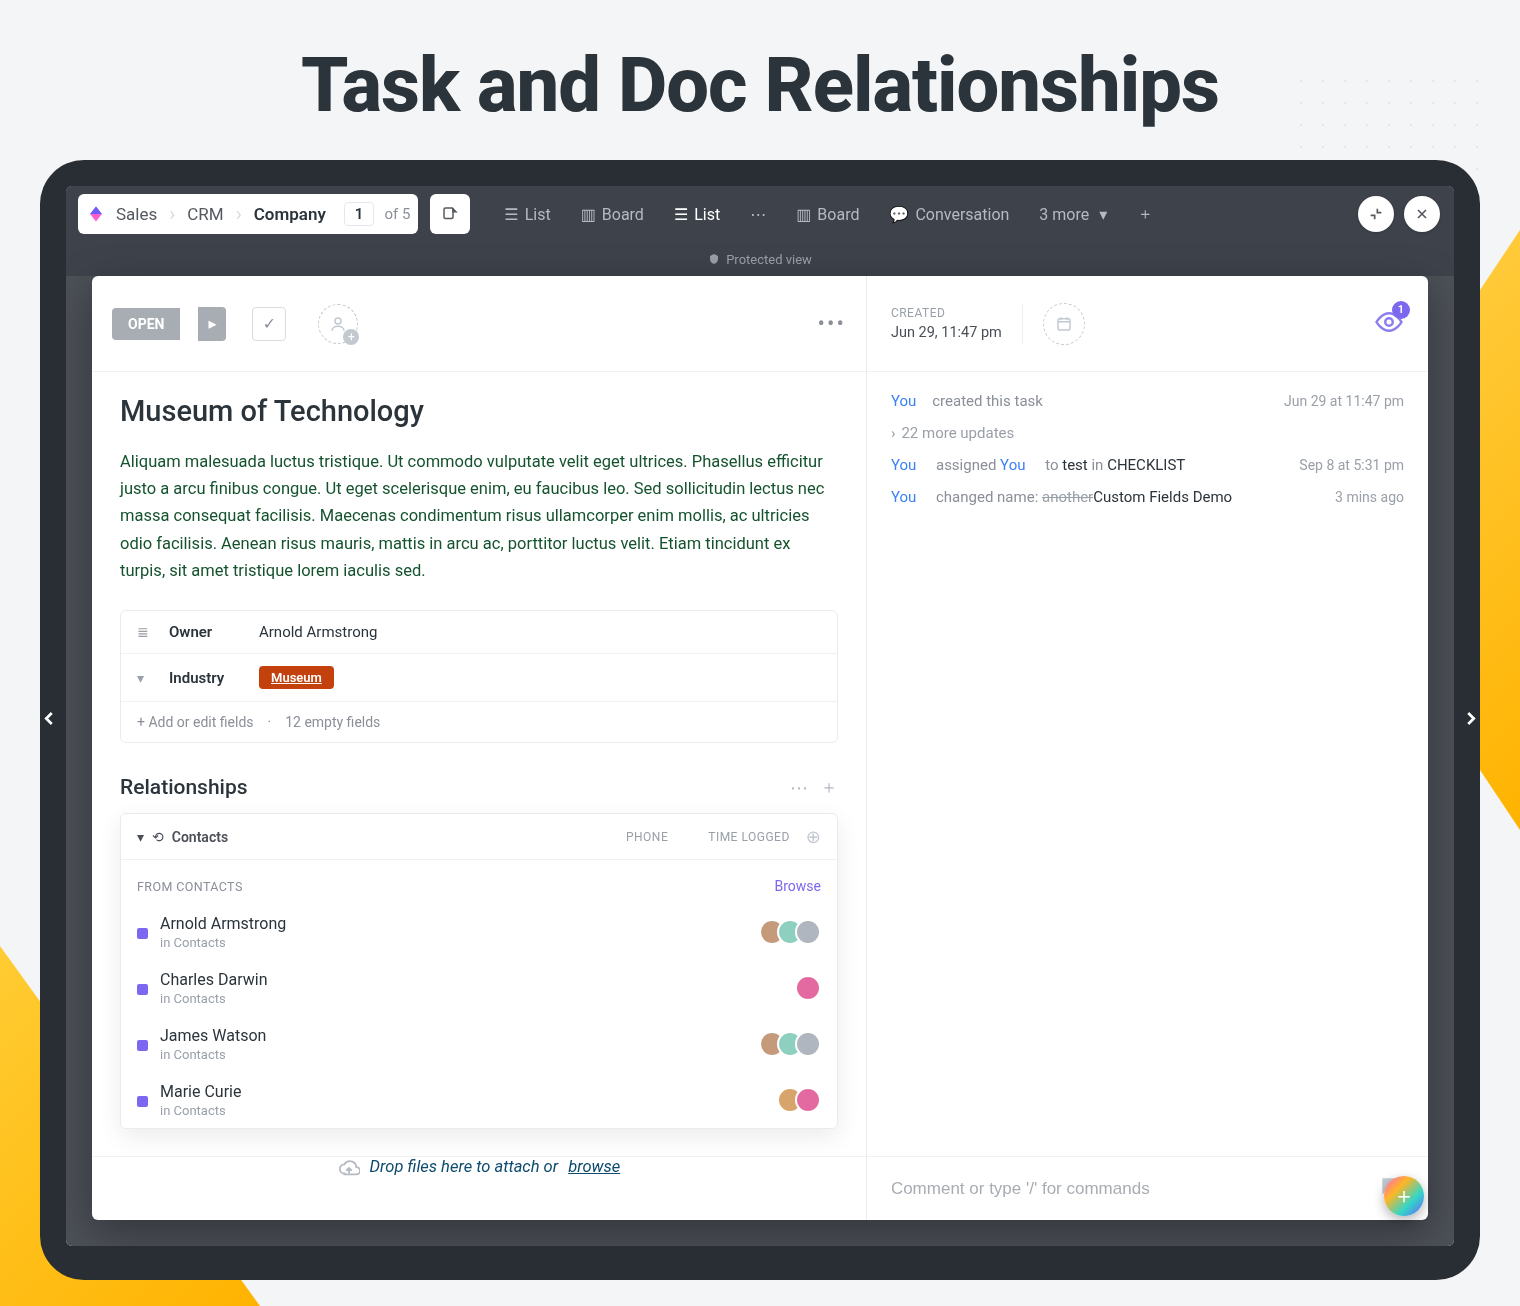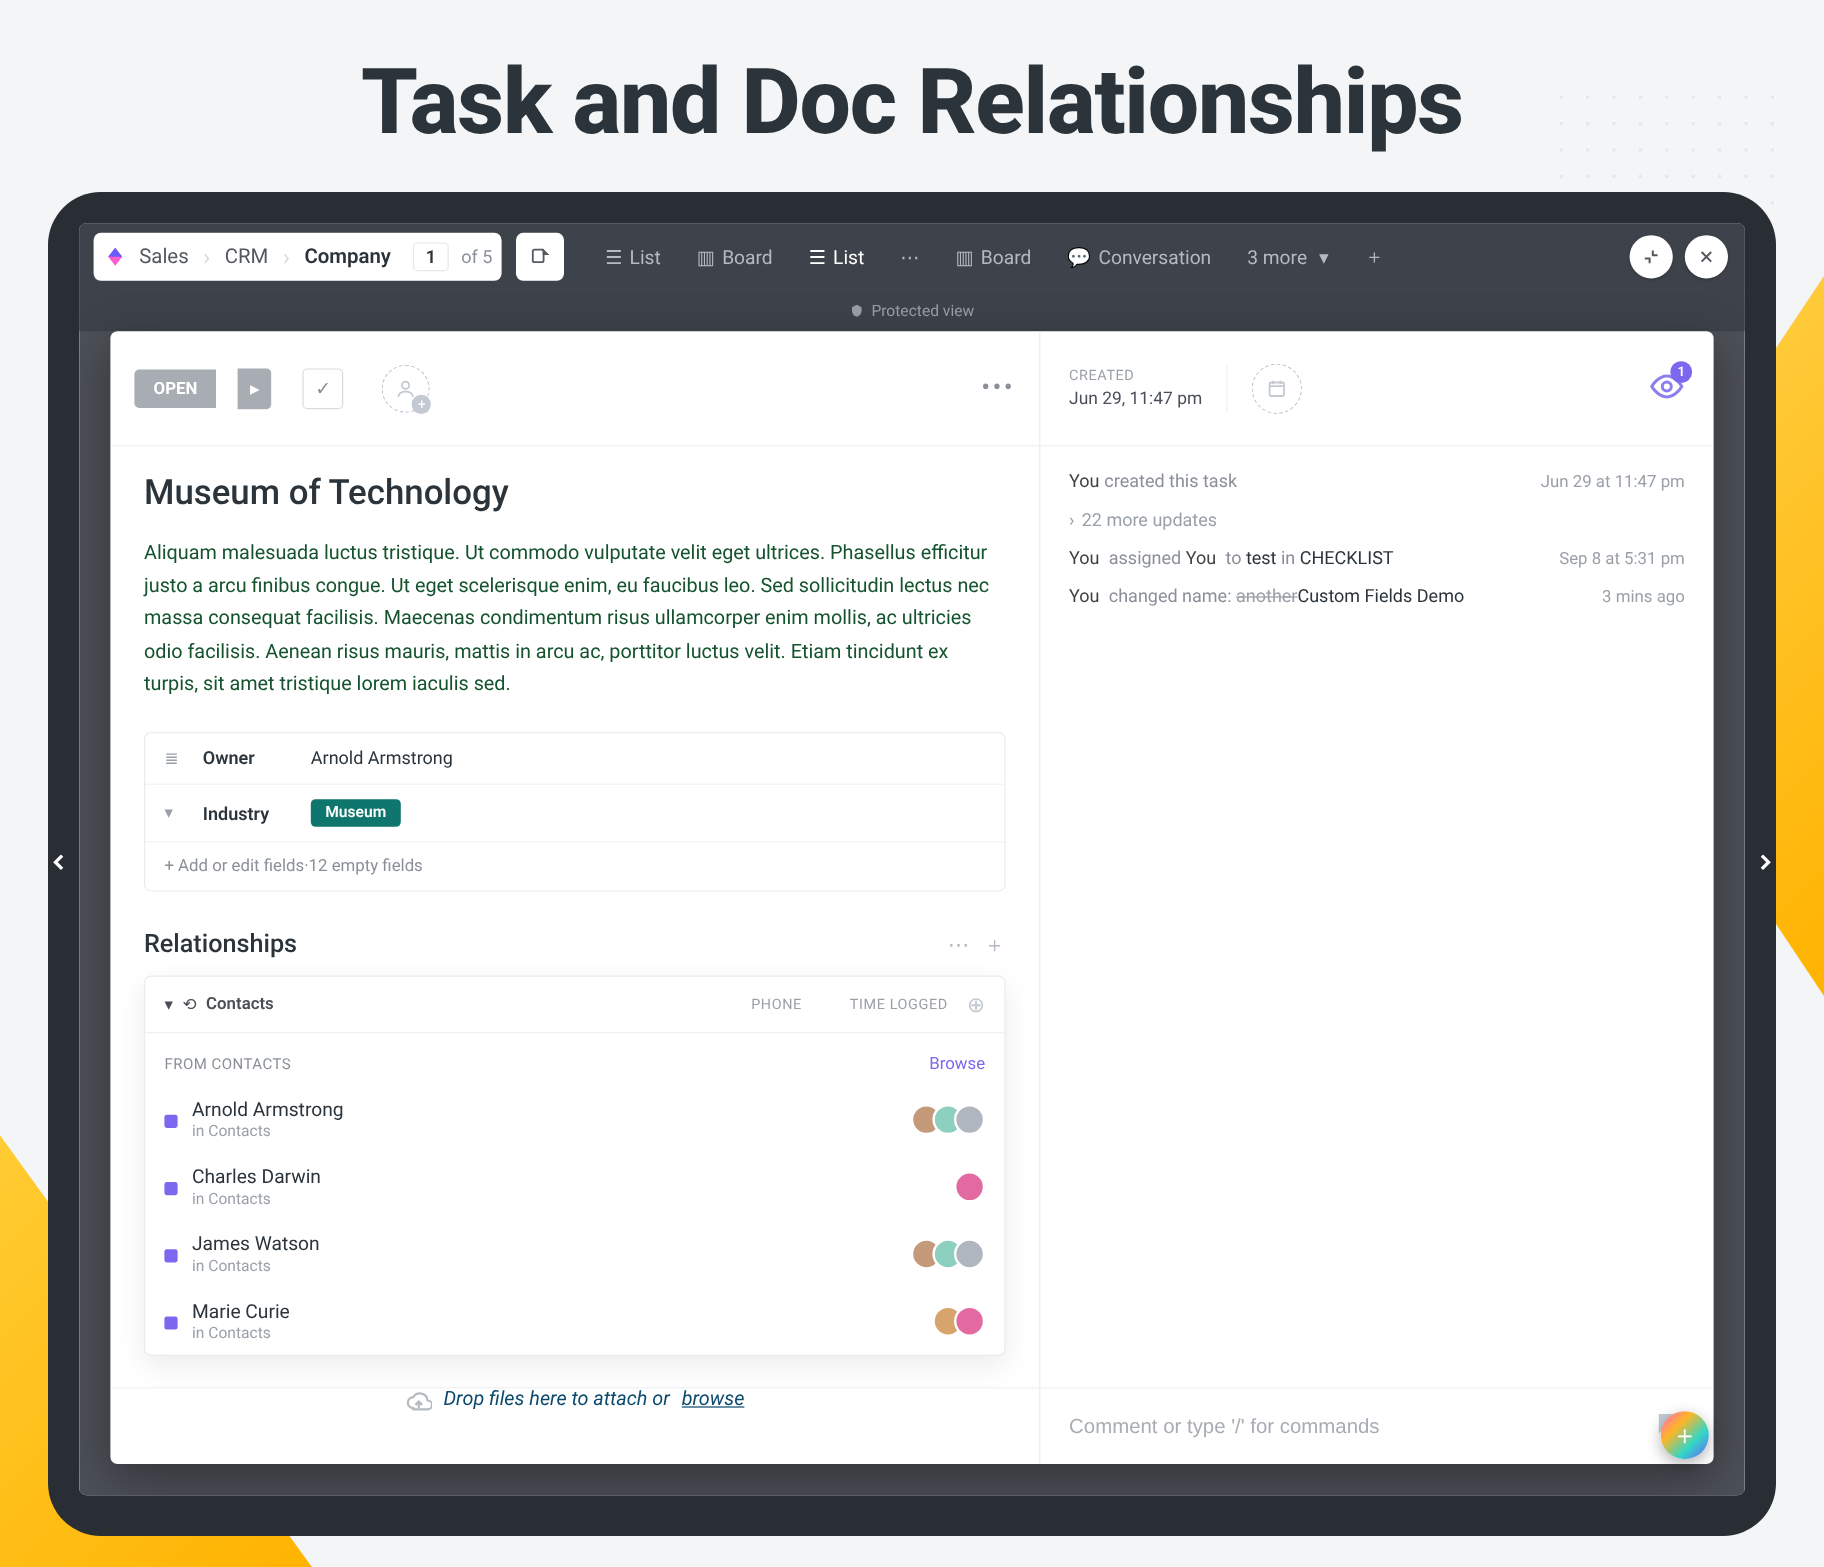--- a/index.html
+++ b/index.html
@@ -156,25 +156,25 @@
   }
   .field-row {
     display:flex;align-items:center;padding:12px 16px;font-size:15px;
     border-bottom:1px solid #f0f2f5;
   }
   .field-row:last-child { border-bottom:none; }
   .field-ico { width:22px;color:#9aa0a8;margin-right:10px;font-size:14px; }
   .field-label { width:90px;color:#2b343b;font-weight:600; }
   .field-value { color:#2b343b; }
   .tag-pill {
-    background:#0f766e;color:#fff;font-size:13px;font-weight:600;
-    padding:4px 12px;border-radius:4px;
+    background:#c2410c;color:#fff;font-size:13px;font-weight:600;
+    padding:4px 12px;border-radius:4px;text-decoration:underline;
   }
   .fields-foot {
-    display:flex;padding:12px 16px;font-size:14px;color:#8a8f98;
+    display:flex;gap:14px;padding:12px 16px;font-size:14px;color:#8a8f98;
   }
 
   .section-head {
     display:flex;align-items:center;margin-top:32px;margin-bottom:14px;
   }
   .section-head h3 { font-size:21px;font-weight:500;color:#2b343b; }
   .section-head .spacer { flex:1; }
   .mini-ico { color:#b5bac1;font-size:18px;margin-left:12px;cursor:pointer; }
 
   .rel-card {
@@ -252,21 +252,21 @@
   .watch-badge {
     position:absolute;top:-6px;right:-6px;background:#7b68ee;color:#fff;
     width:18px;height:18px;border-radius:50%;font-size:11px;
     display:flex;align-items:center;justify-content:center;font-weight:600;
   }
 
   .activity-list { flex:1;padding:20px 24px;overflow:auto; }
   .act-row {
     display:flex;font-size:15px;color:#8a8f98;margin-bottom:14px;align-items:baseline;
   }
-  .act-row .who { color:#404040;margin-right:4px; }
+  .act-row .who { color:#3b82f6;margin-right:16px; }
   .act-row .strong { color:#2b343b; }
   .act-row .strike { text-decoration:line-through;color:#9aa0a8; }
   .act-row .time { margin-left:auto;color:#9aa0a8;font-size:14px;white-space:nowrap;padding-left:16px; }
   .more-updates { color:#9aa0a8;font-size:15px;margin:6px 0 14px;display:flex;align-items:center;gap:6px;cursor:pointer; }
 
   .comment-bar {
     border-top:1px solid #eef0f3;height:64px;display:flex;align-items:center;
     padding:0 24px;gap:14px;
   }
   .comment-input {

